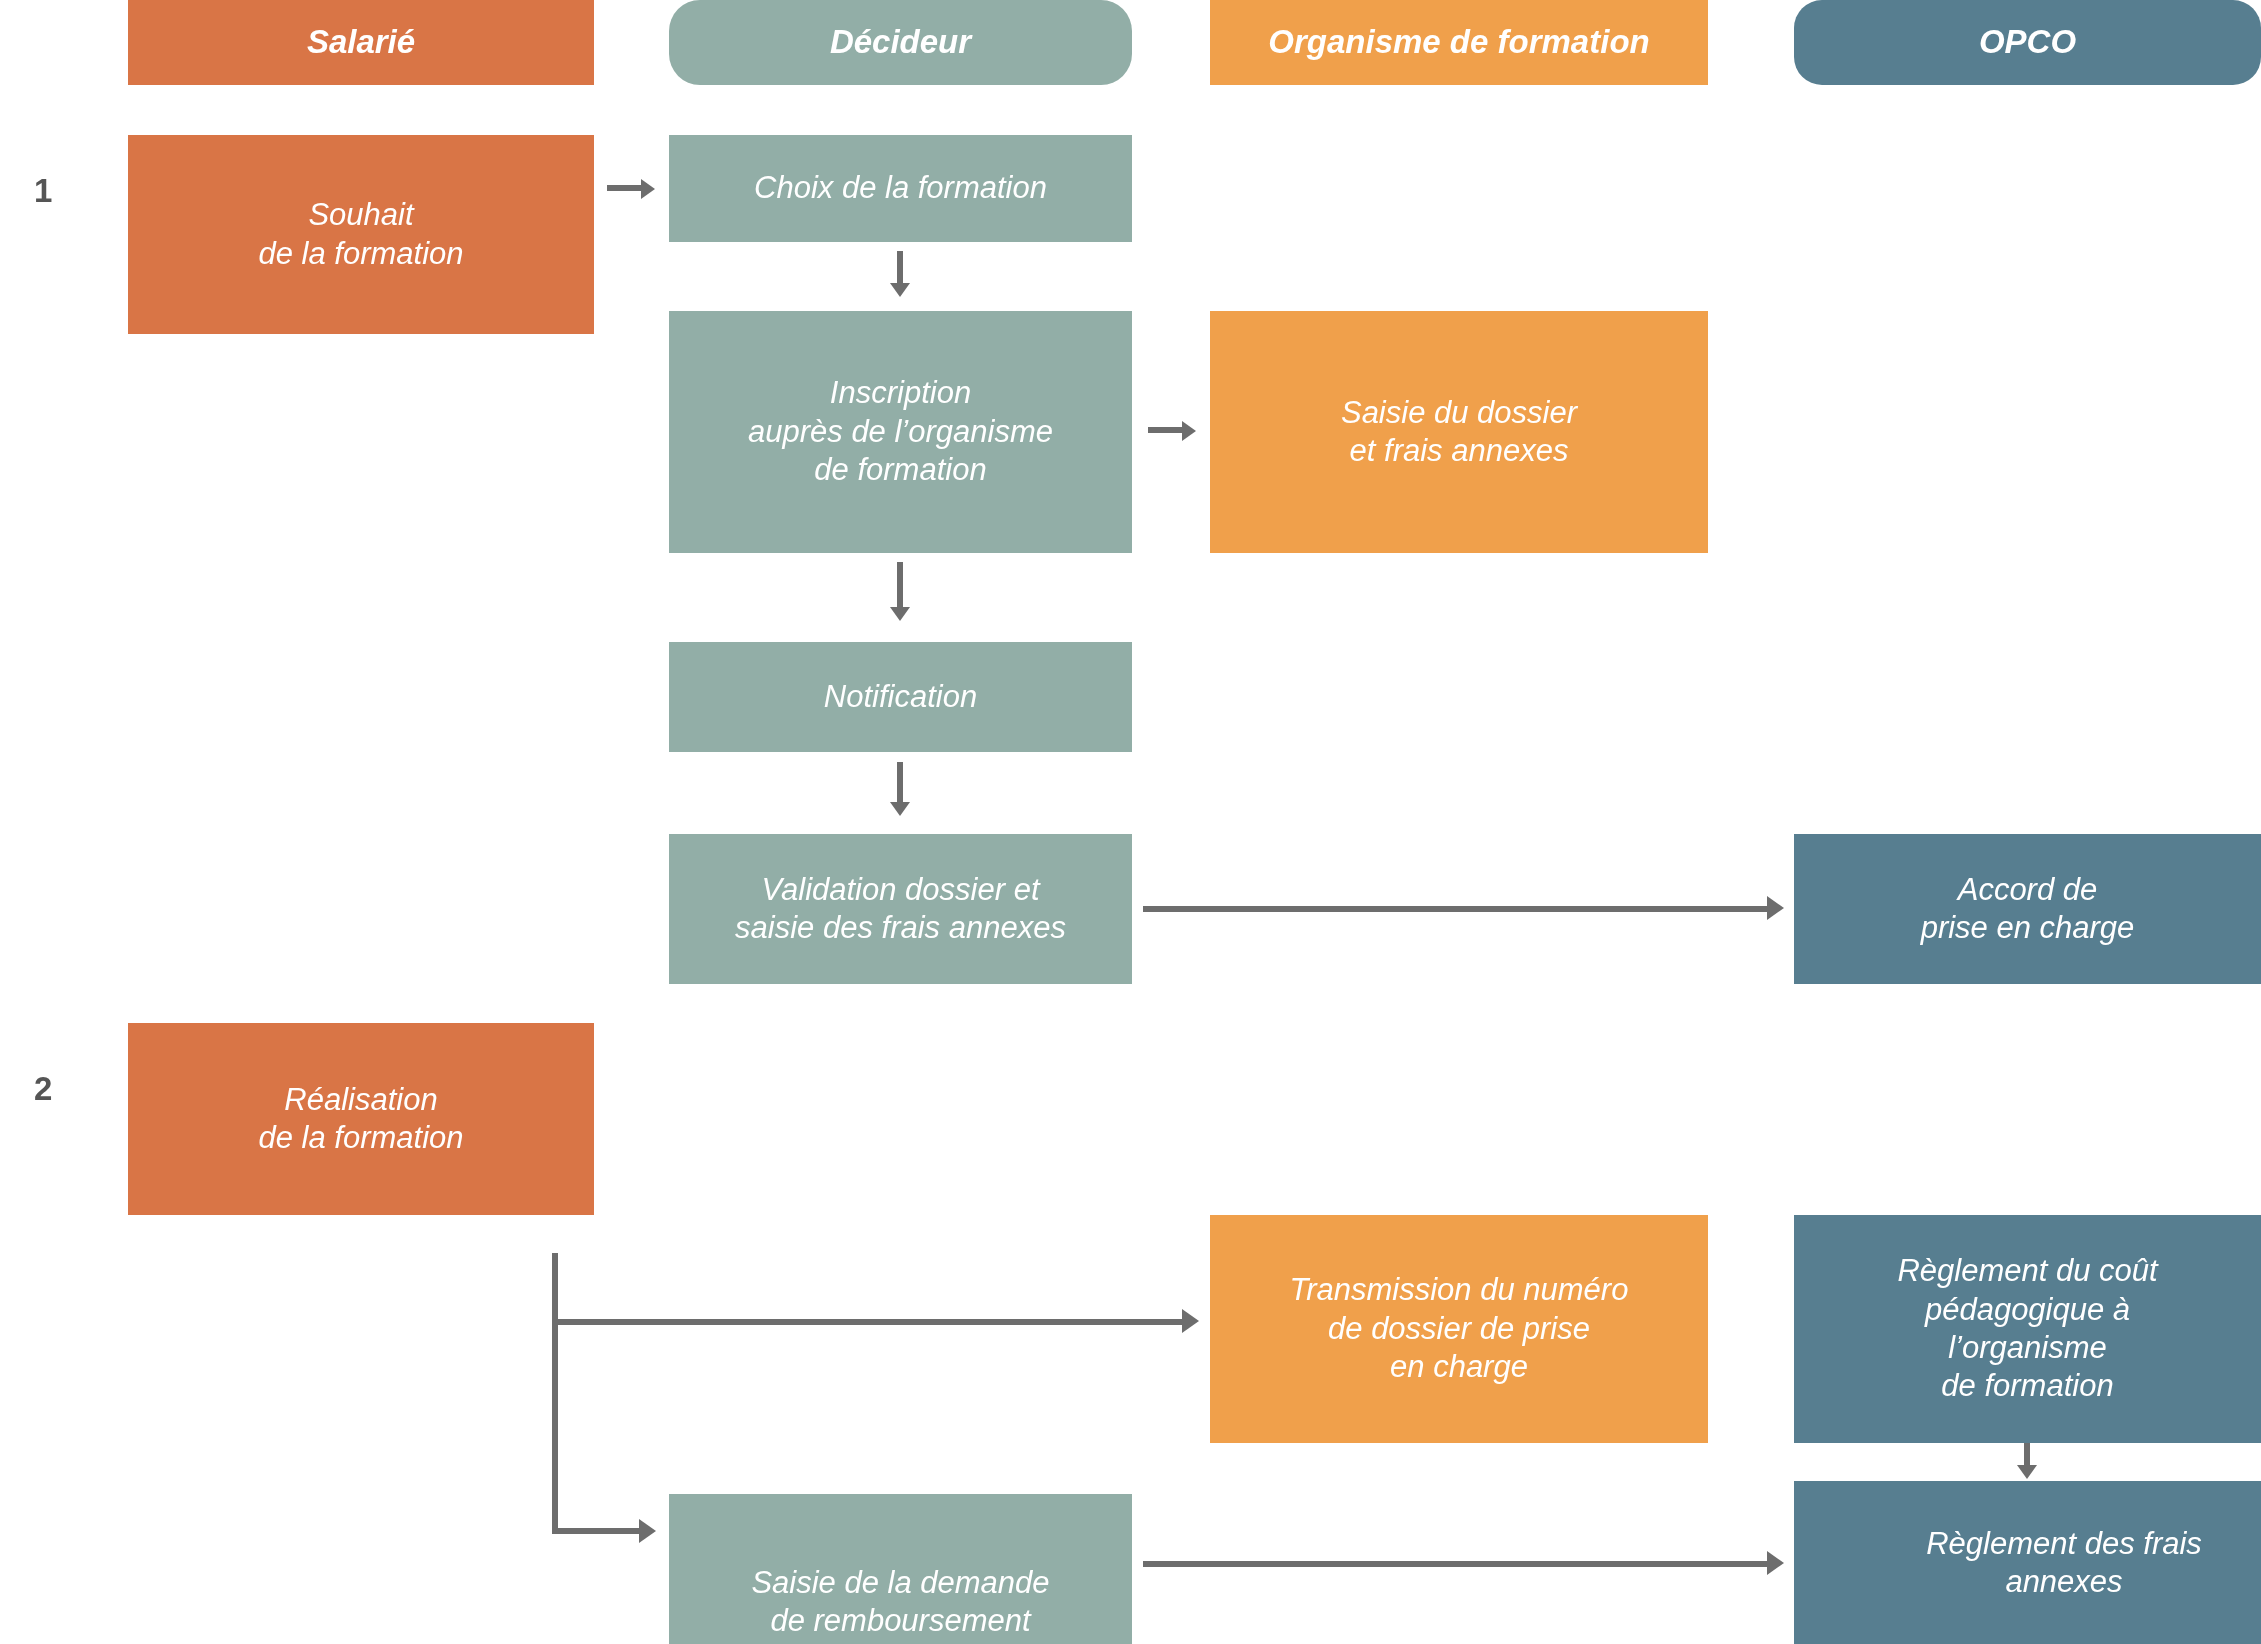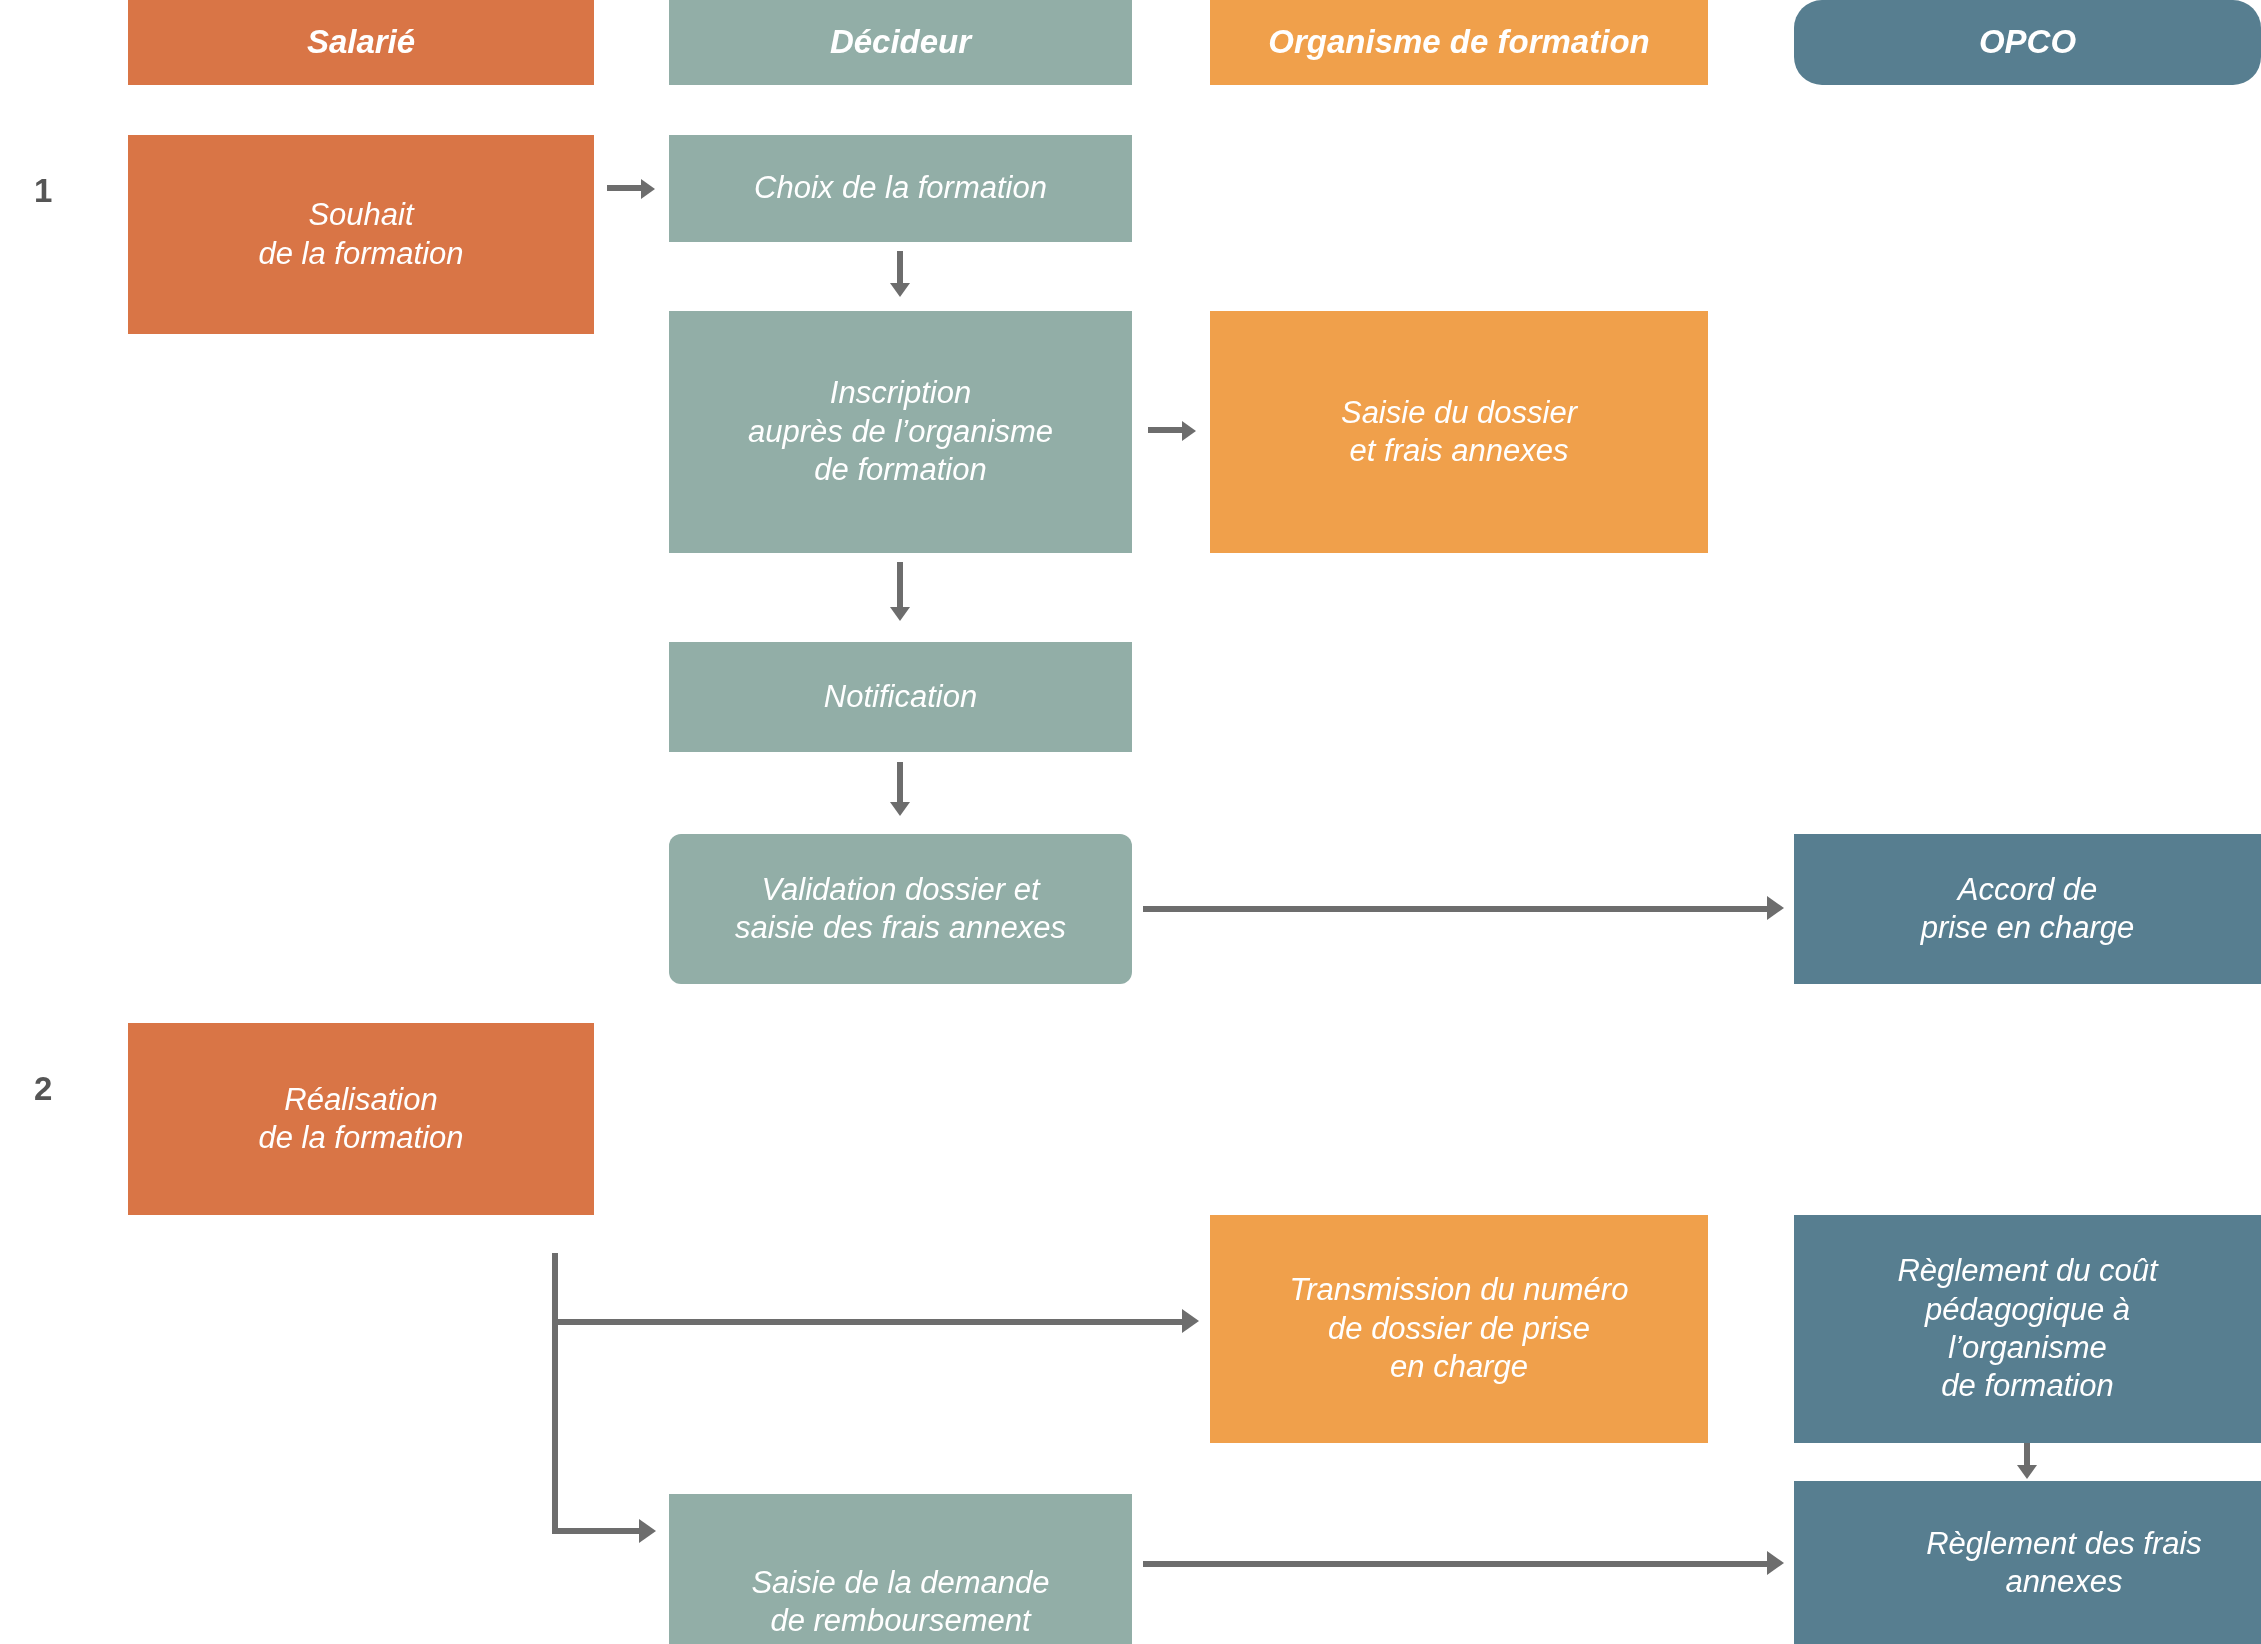--- a/index.html
+++ b/index.html
@@ -89,21 +89,21 @@
 </style>
 </head>
 <body>
 
 <div id="canvas">
 
   <div class="box hdr c-salarie" style="left:128px; top:0px; width:466px; height:85px;">
     <span>Salarié</span>
   </div>
 
-  <div class="box hdr c-decideur" style="left:669px; top:0px; width:463px; height:85px;">
+  <div class="box hdr c-decideur" style="left:669px; top:0px; width:463px; height:85px;border-radius:31px;">
     <span>Décideur</span>
   </div>
 
   <div class="box hdr c-organisme" style="left:1210px; top:0px; width:498px; height:85px;">
     <span>Organisme de formation</span>
   </div>
 
   <div class="box hdr c-opco" style="left:1794px; top:0px; width:467px; height:85px;border-radius:28px;">
     <span>OPCO</span>
   </div>
@@ -128,21 +128,21 @@
 
   <div class="box node c-organisme" style="left:1210px; top:311px; width:498px; height:242px;">
     <span>Saisie du dossier
 et frais annexes</span>
   </div>
 
   <div class="box node c-decideur" style="left:669px; top:642px; width:463px; height:110px;">
     <span>Notification</span>
   </div>
 
-  <div class="box node c-decideur" style="left:669px; top:834px; width:463px; height:150px;border-radius:12px;">
+  <div class="box node c-decideur" style="left:669px; top:834px; width:463px; height:150px;">
     <span>Validation dossier et
 saisie des frais annexes</span>
   </div>
 
   <div class="box node c-opco" style="left:1794px; top:834px; width:467px; height:150px;">
     <span>Accord de
 prise en charge</span>
   </div>
 
   <div class="box node c-salarie" style="left:128px; top:1023px; width:466px; height:192px;">

